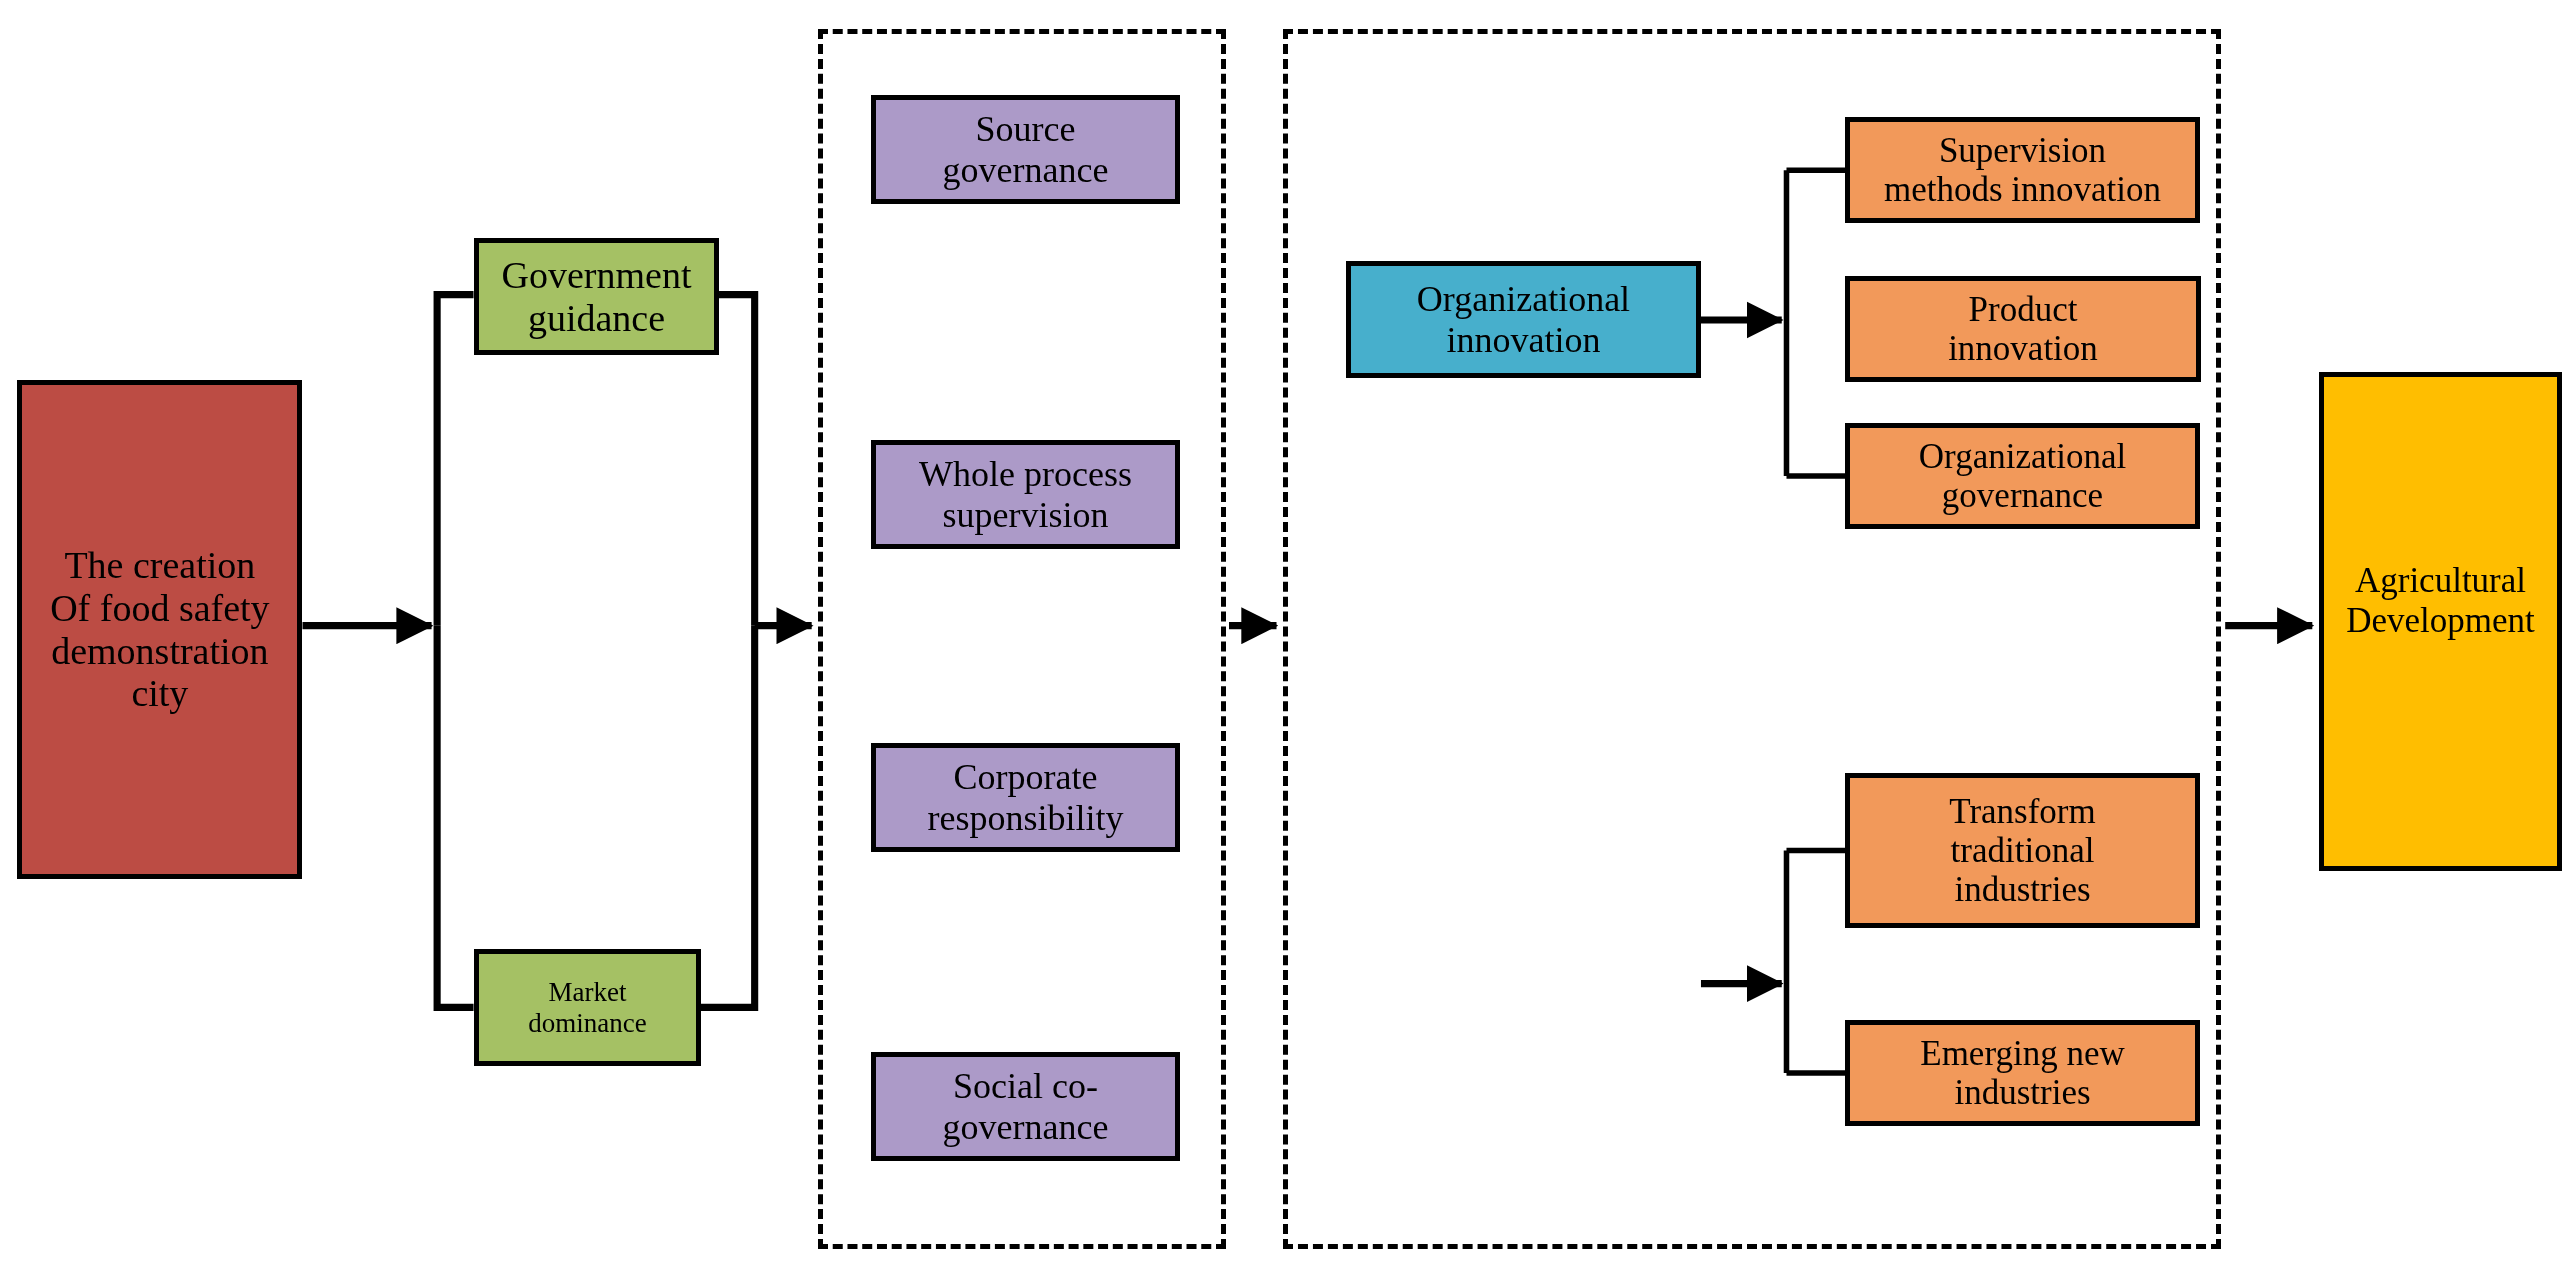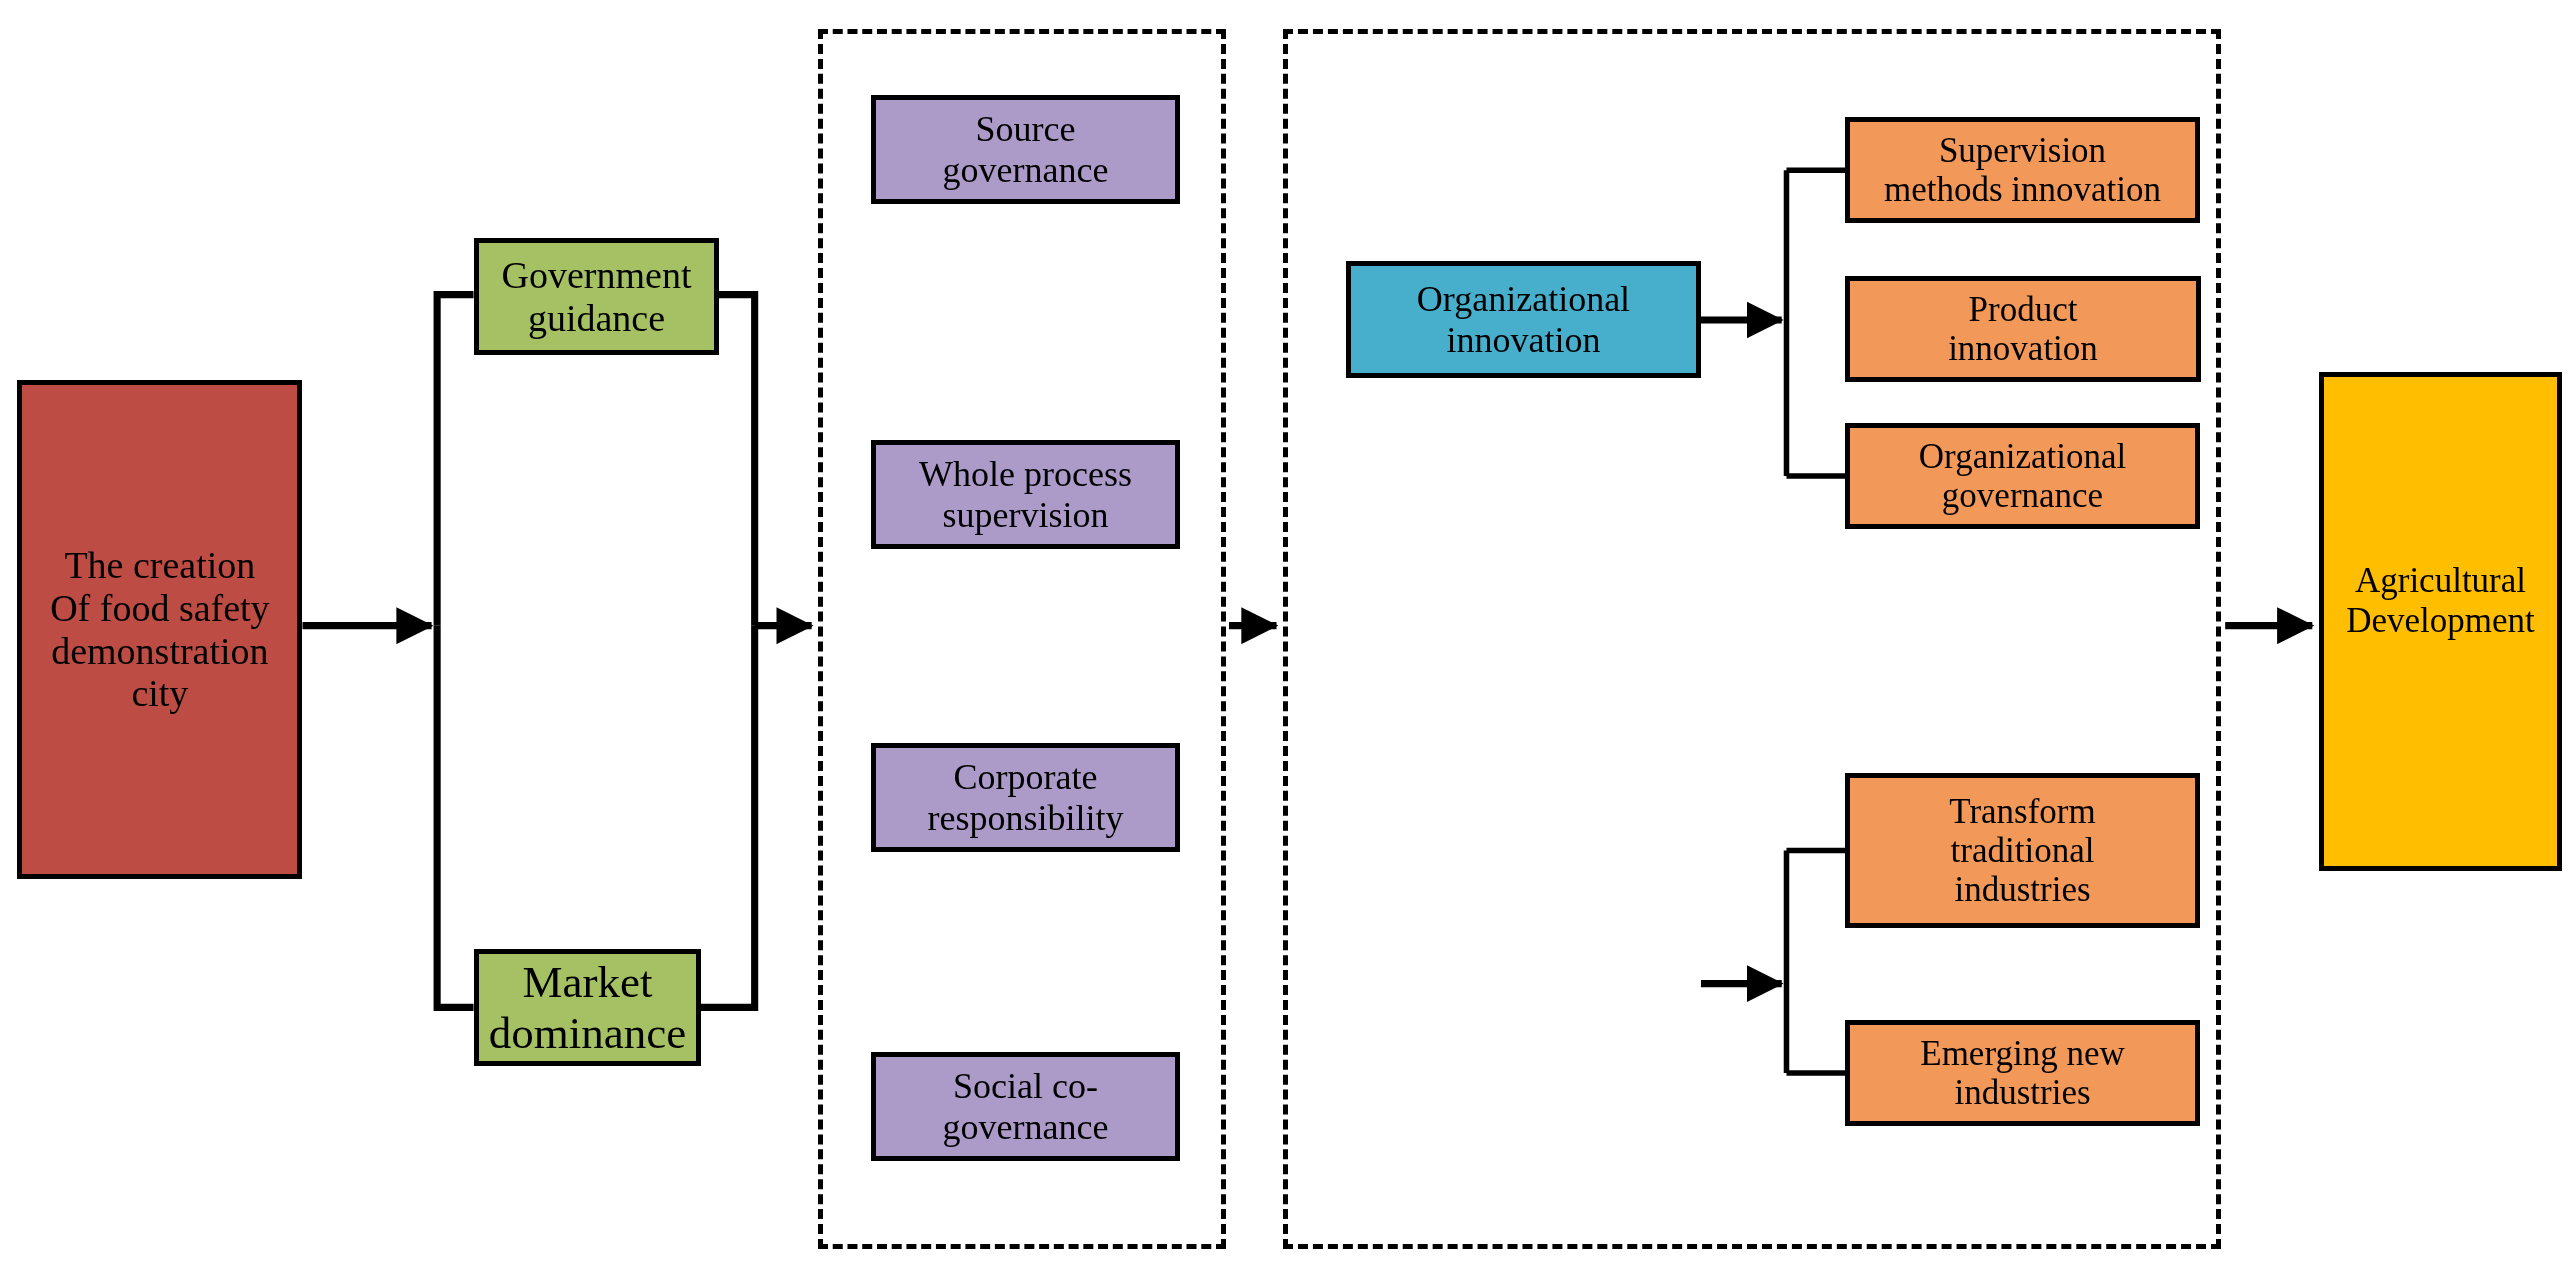--- a/index.html
+++ b/index.html
@@ -40,21 +40,21 @@
     left: 0;
     top: 0;
     width: 2576px;
     height: 1283px;
     z-index: 2;
     pointer-events: none;
   }
   
   #node-origin   { left: 17.4px;   top: 372px;  width: 285px;  height: 499px; background: #BC4C44; font-size: 38px; margin-top: 8px; }
   #node-gov      { left: 474px;  top: 238px;  width: 245px;  height: 117px; background: #A5C164; font-size: 38px; }
-  #node-market   { left: 474px;  top: 949px; width: 227px;  height: 117px; background: #A5C164; font-size: 45px; }
+  #node-market   { left: 474px;  top: 949px; width: 227px;  height: 117px; background: #A5C164; font-size: 27px; }
 
   #node-source   { left: 871px; top: 95px;  width: 309px;  height: 109px; background: #AC9AC8; font-size: 36px; }
   #node-whole    { left: 871px; top: 440px;  width: 309px;  height: 109px; background: #AC9AC8; font-size: 36px; }
   #node-corp     { left: 871px; top: 743px;  width: 309px;  height: 109px; background: #AC9AC8; font-size: 36px; }
   #node-social   { left: 871px; top: 1052px; width: 309px;  height: 109px; background: #AC9AC8; font-size: 36px; }
 
   #node-tech     { left: 1346px; top: 261px;  width: 355px;  height: 117px; background: #47AFCC; font-size: 36px; }
   #node-indus    { left: 1346px; top: 925px; width: 355px;  height: 117px; background: #47AFCC; font-size: 36px; }
 
   #node-superv   { left: 1845px; top: 117px;  width: 355px;  height: 106px; background: #F2995A; font-size: 35px; }

